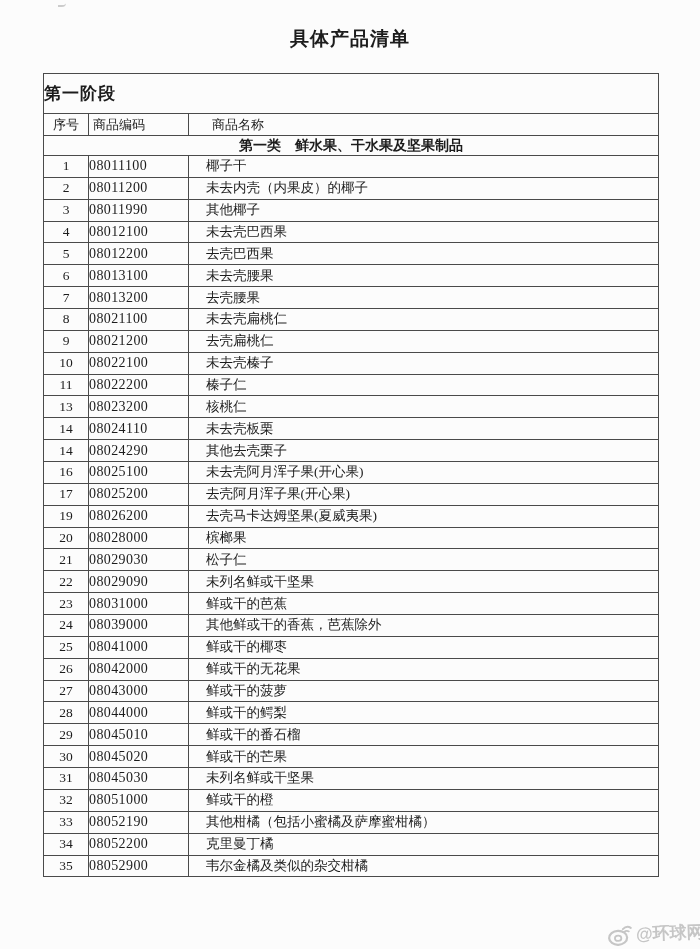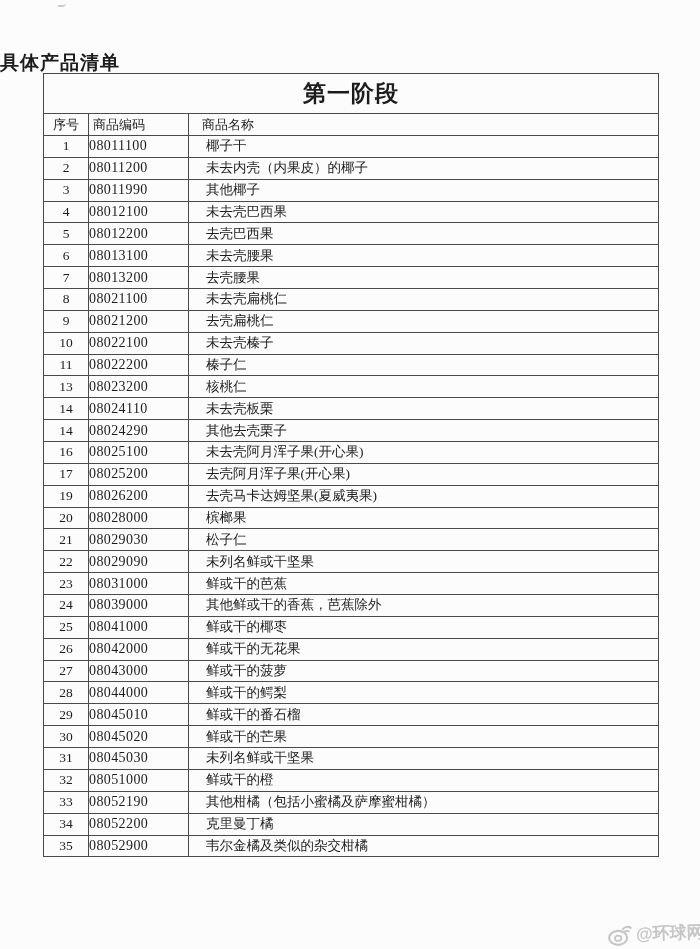--- a/index.html
+++ b/index.html
@@ -25,24 +25,25 @@
     left: 58px;
     top: 0;
     width: 8px;
     height: 5px;
     border-bottom: 2px solid #b9b9b9;
     border-radius: 0 0 4px 0;
     opacity: .7;
   }
   .doc-title {
     position: absolute;
-    top: 50px;
+    top: 26px;
     left: 0;
     width: 100%;
     margin: 0;
+    text-align: center;
     font-family: "Liberation Sans", "DejaVu Sans", sans-serif;
     font-size: 19px;
     font-weight: bold;
     letter-spacing: 1px;
   }
   table.product-table {
     position: absolute;
     left: 43px;
     top: 73px;
     width: 615px;
@@ -50,33 +51,33 @@
     table-layout: fixed;
   }
   .product-table td {
     border: 1px solid #4a4a4a;
     padding: 0;
     overflow: hidden;
     white-space: nowrap;
   }
   tr.stage-row td {
     height: 39px;
-    text-align: center;
+    text-align: left;
     font-family: "Liberation Sans", "DejaVu Sans", sans-serif;
-    font-size: 23px;
+    font-size: 17px;
     font-weight: bold;
     letter-spacing: 1px;
   }
   tr.cols-row td {
     height: 21px;
     font-size: 13px;
   }
   tr.cols-row td.h-no   { text-align: center; }
   tr.cols-row td.h-code { padding-left: 4px; }
-  tr.cols-row td.h-name { padding-left: 13px; }
+  tr.cols-row td.h-name { padding-left: 23px; }
   tr.category-row td {
     height: 19px;
     text-align: center;
     font-family: "Liberation Sans", "DejaVu Sans", sans-serif;
     font-size: 14px;
     font-weight: bold;
   }
   tbody.data-rows tr { height: 21.86px; }
   tbody.data-rows td.c-no {
     text-align: center;
@@ -122,20 +123,23 @@
     </colgroup>
     <tbody>
       <tr class="stage-row">
         <td colspan="3">第一阶段</td>
       </tr>
       <tr class="cols-row">
         <td class="h-no">序号</td>
         <td class="h-code">商品编码</td>
         <td class="h-name">商品名称</td>
       </tr>
+      <tr class="category-row">
+        <td colspan="3">第一类　鲜水果、干水果及坚果制品</td>
+      </tr>
     </tbody>
     <tbody class="data-rows">
         <tr>
     <td class="c-no">1</td>
     <td class="c-code">08011100</td>
     <td class="c-name">椰子干</td>
   </tr>
         <tr>
     <td class="c-no">2</td>
     <td class="c-code">08011200</td>

